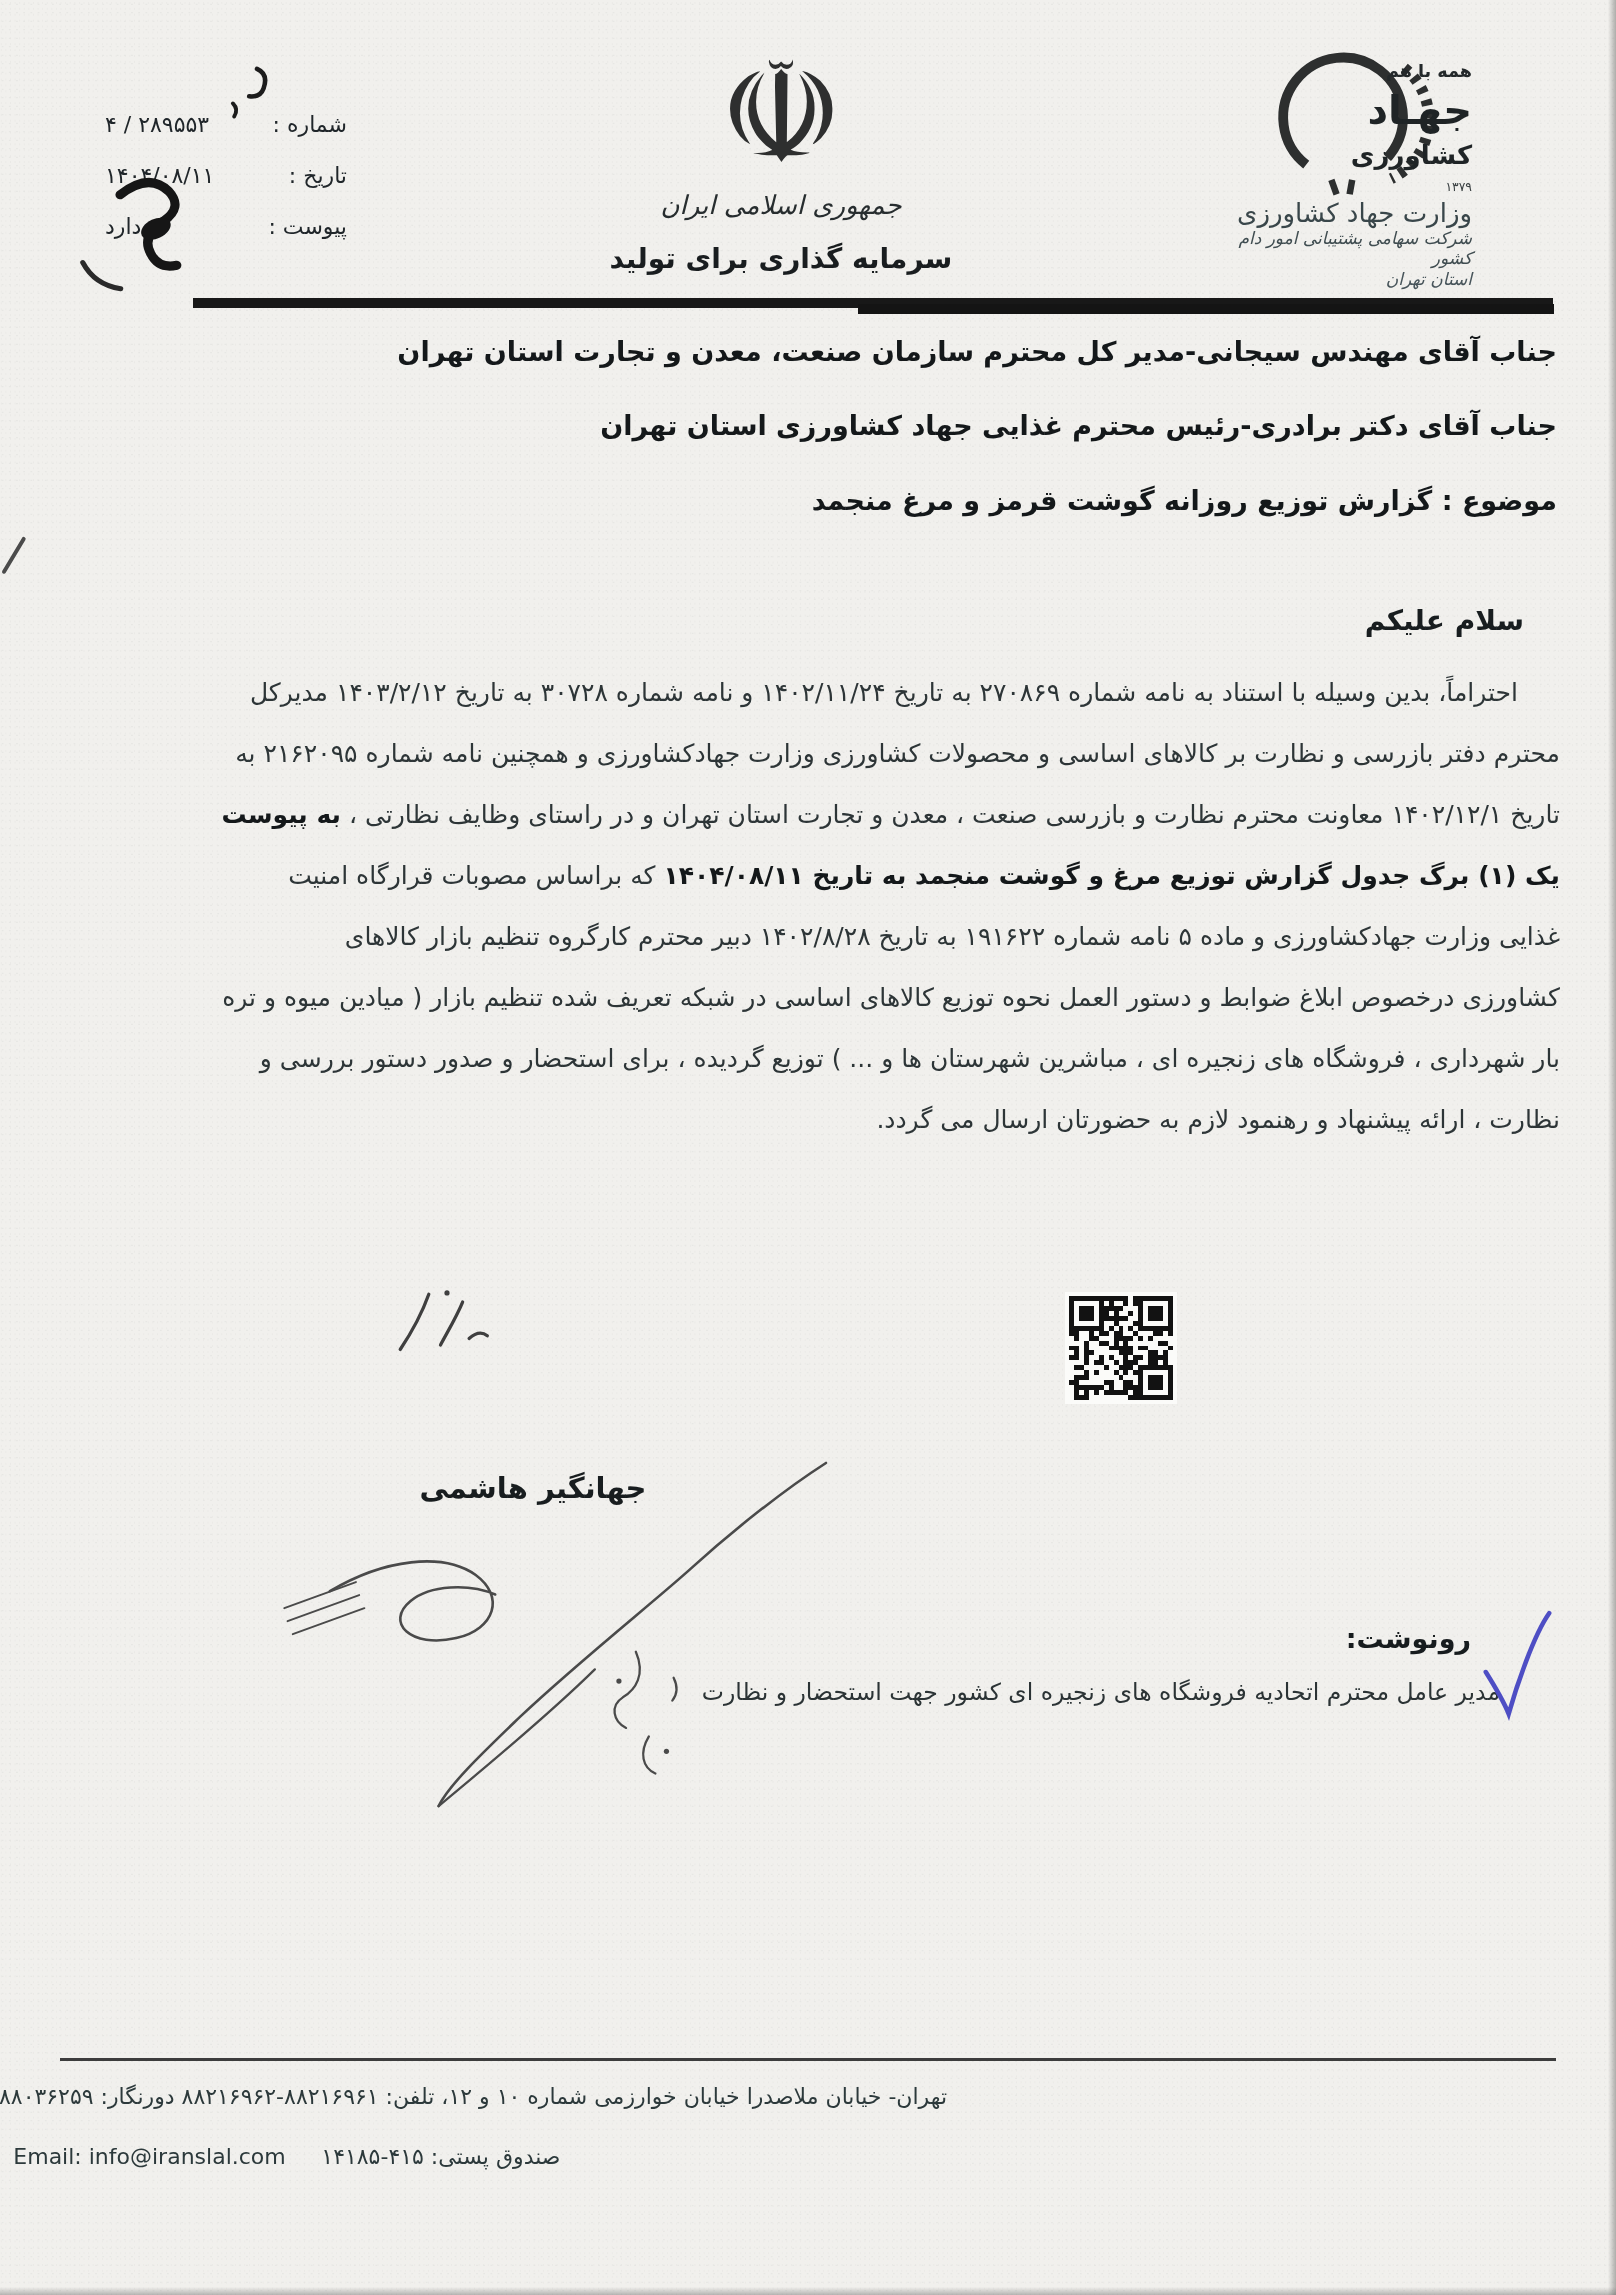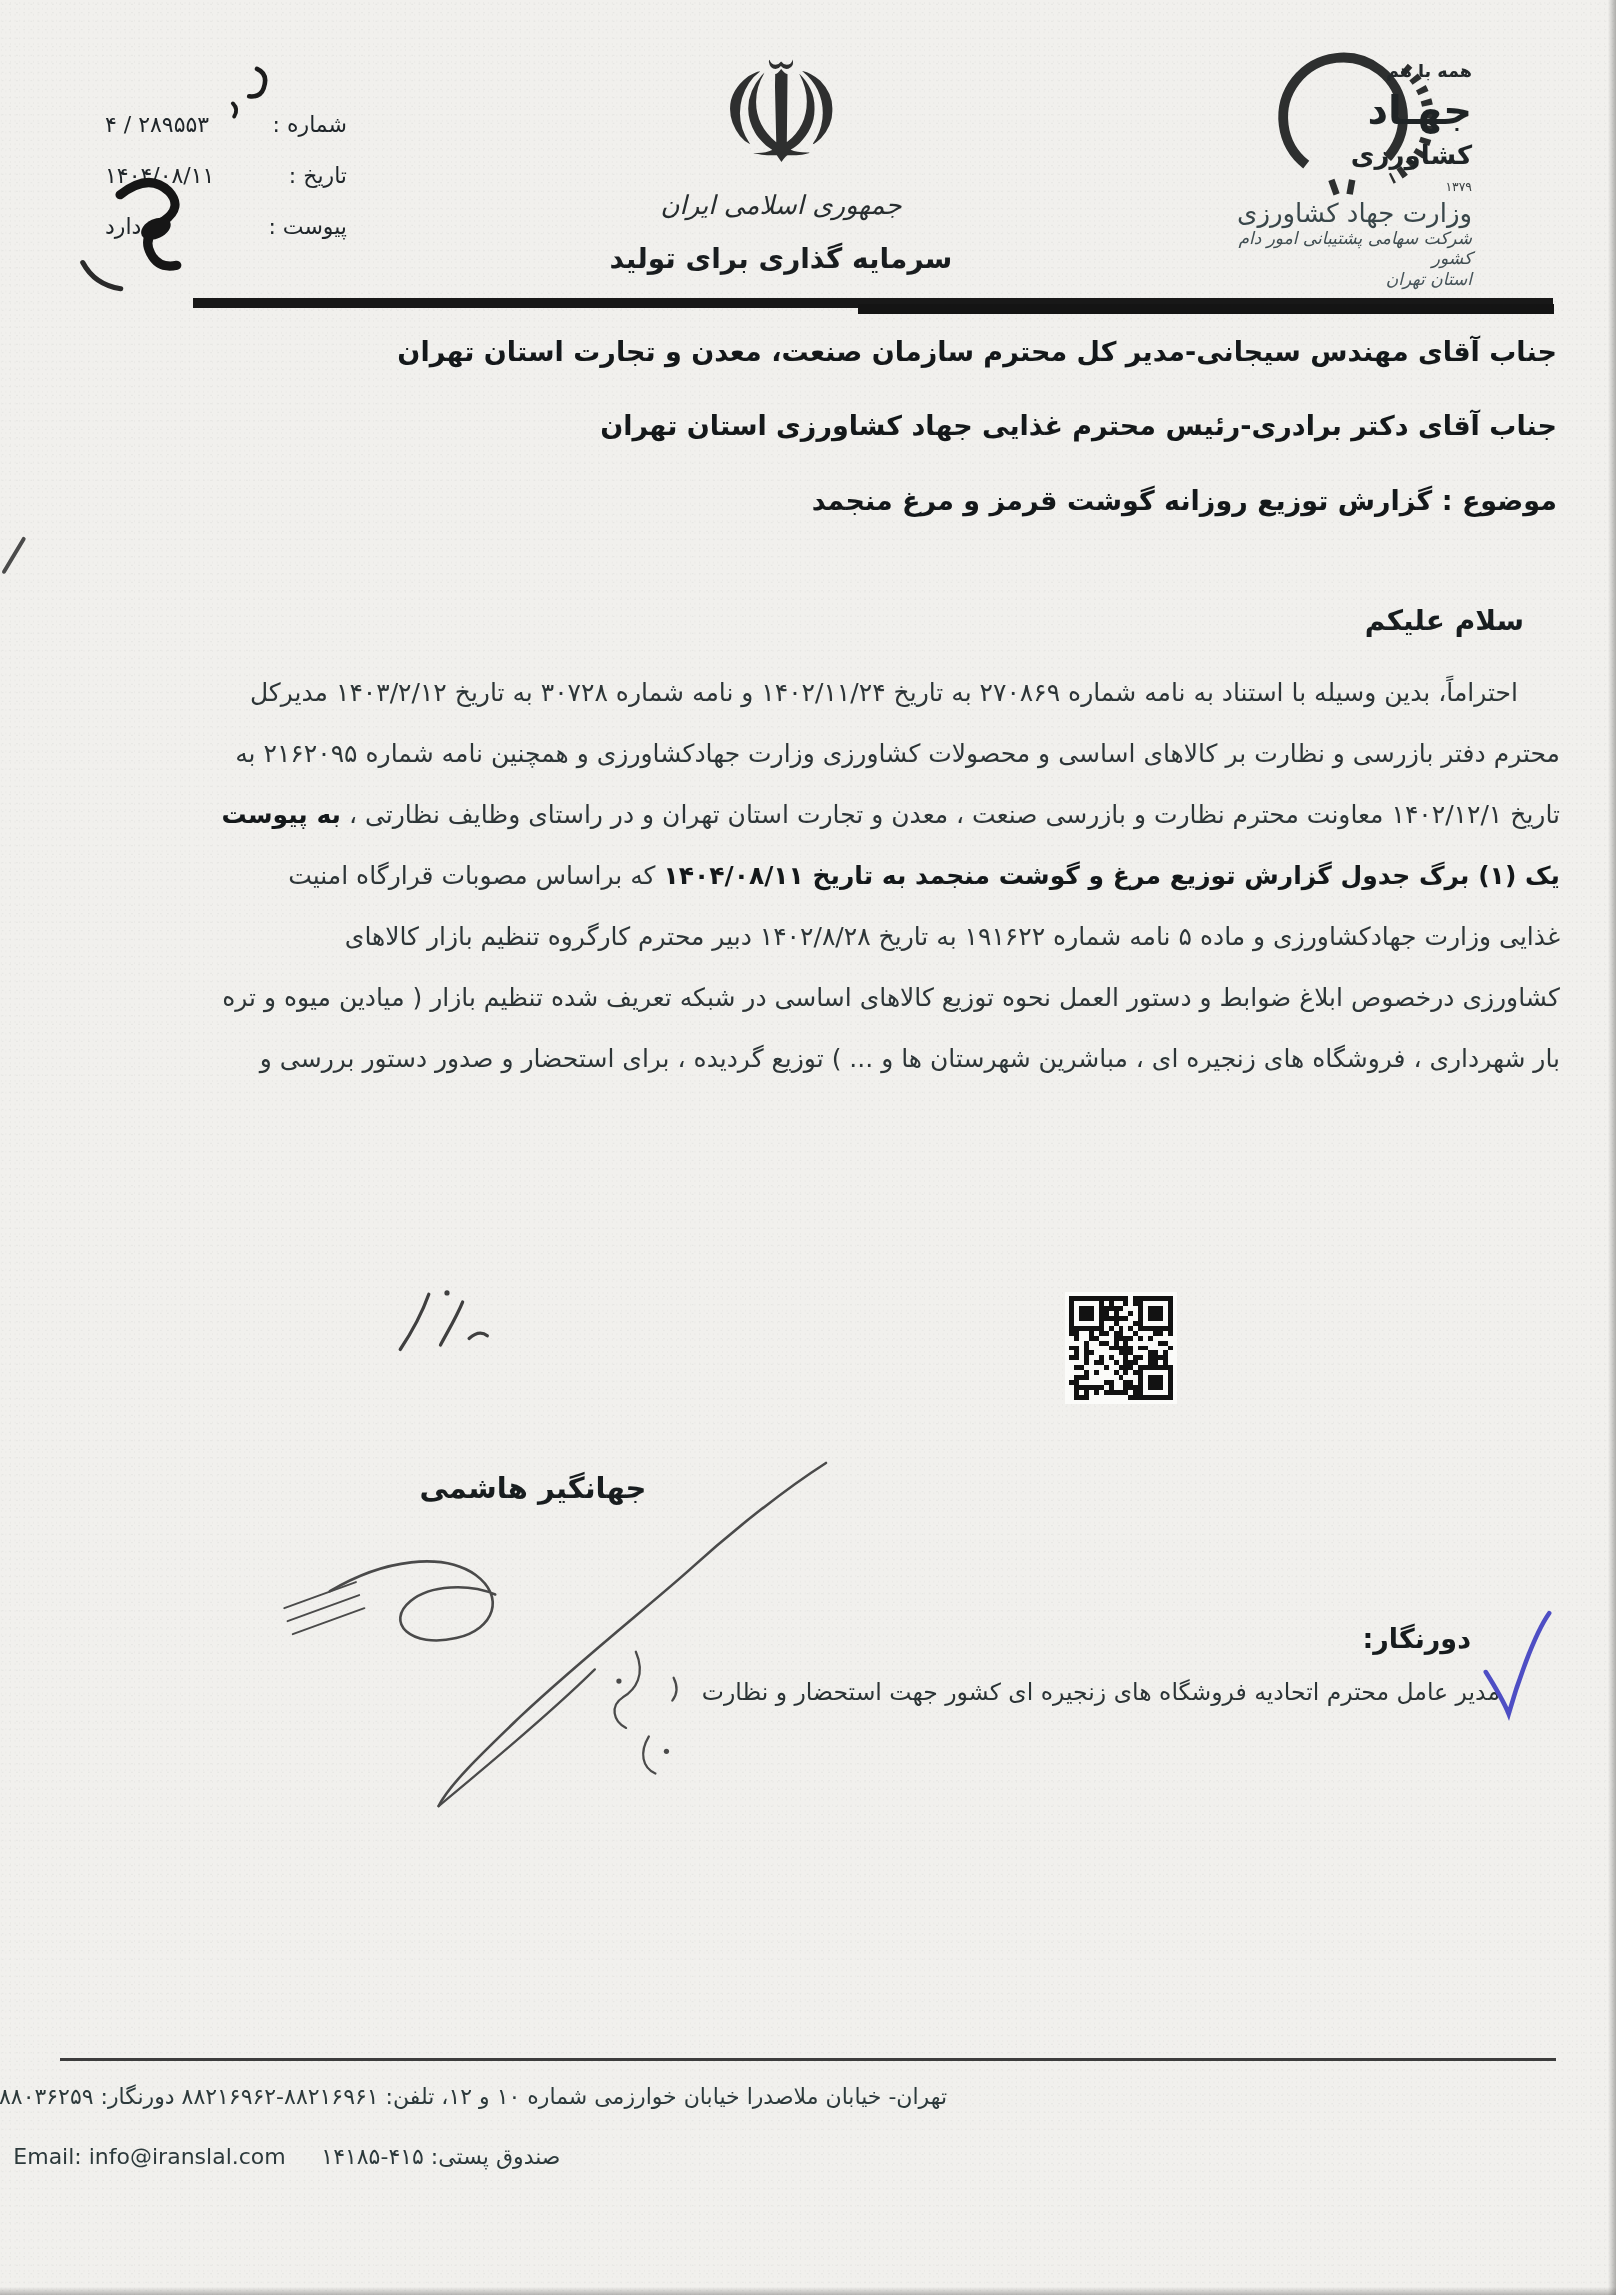--- a/index.html
+++ b/index.html
@@ -155,20 +155,21 @@
   <div class="salutation">سلام علیکم</div>
 
   <div class="body-par">
     <div class="bline"><span class="indent"></span><span>احتراماً، بدین وسیله با استناد به نامه شماره ۲۷۰۸۶۹ به تاریخ ۱۴۰۲/۱۱/۲۴ و نامه شماره ۳۰۷۲۸ به تاریخ ۱۴۰۳/۲/۱۲ مدیرکل</span></div>
     <div class="bline"><span>محترم دفتر بازرسی و نظارت بر کالاهای اساسی و محصولات کشاورزی وزارت جهادکشاورزی و همچنین نامه شماره ۲۱۶۲۰۹۵ به</span></div>
     <div class="bline"><span>تاریخ ۱۴۰۲/۱۲/۱ معاونت محترم نظارت و بازرسی صنعت ، معدن و تجارت استان تهران و در راستای وظایف نظارتی ، </span><b>به پیوست</b></div>
     <div class="bline"><b>یک (۱) برگ جدول گزارش توزیع مرغ و گوشت منجمد به تاریخ ۱۴۰۴/۰۸/۱۱</b><span> که براساس مصوبات قرارگاه امنیت</span></div>
     <div class="bline"><span>غذایی وزارت جهادکشاورزی و ماده ۵ نامه شماره ۱۹۱۶۲۲ به تاریخ ۱۴۰۲/۸/۲۸ دبیر محترم کارگروه تنظیم بازار کالاهای</span></div>
     <div class="bline"><span>کشاورزی درخصوص ابلاغ ضوابط و دستور العمل نحوه توزیع کالاهای اساسی در شبکه تعریف شده تنظیم بازار ( میادین میوه و تره</span></div>
     <div class="bline"><span>بار شهرداری ، فروشگاه های زنجیره ای ، مباشرین شهرستان ها و ... ) توزیع گردیده ، برای استحضار و صدور دستور بررسی و</span></div>
+    <div class="bline last"><span>نظارت ، ارائه پیشنهاد و رهنمود لازم به حضورتان ارسال می گردد.</span></div>
   </div>
 
   <svg class="hand" style="left:383px;top:1281px" width="117" height="98" viewBox="0 0 180 150">
     <path d="M 28 105 C 48 75 62 48 72 20" fill="none" stroke="#3f3f3f" stroke-width="5" stroke-linecap="round"></path>
     <path d="M 90 98 C 104 72 116 52 124 32" fill="none" stroke="#3f3f3f" stroke-width="5" stroke-linecap="round"></path>
     <path d="M 134 88 q 16 -14 28 -4" fill="none" stroke="#3f3f3f" stroke-width="5" stroke-linecap="round"></path>
     <circle cx="100" cy="18" r="4" fill="#3f3f3f"></circle>
   </svg>
 
   <div class="qr">
@@ -621,21 +622,21 @@
   <svg class="hand" style="left:215px;top:1453px" width="651" height="378" viewBox="0 0 1000 580">
     <path d="M 940 15 C 870 60 790 125 735 175 C 680 225 560 320 470 405 C 415 458 362 508 345 542" fill="none" stroke="#4a4a4a" stroke-width="4" stroke-linecap="round"></path>
     <path d="M 345 542 C 420 480 520 396 585 332" fill="none" stroke="#4a4a4a" stroke-width="3.5" stroke-linecap="round"></path>
     <path d="M 178 212 C 262 162 352 152 402 187 C 447 220 432 270 372 284 C 302 300 262 260 302 227 C 332 202 392 200 432 217" fill="none" stroke="#4a4a4a" stroke-width="4" stroke-linecap="round"></path>
     <path d="M 108 238 L 218 198 M 113 258 L 223 218 M 121 278 L 231 238" fill="none" stroke="#4a4a4a" stroke-width="3" stroke-linecap="round"></path>
     <path d="M 648 305 C 663 340 648 363 628 375 C 608 388 613 412 633 422 M 668 435 C 653 460 658 483 678 492 M 706 345 q 10 20 -2 35" fill="none" stroke="#4a4a4a" stroke-width="3.5" stroke-linecap="round"></path>
     <circle cx="622" cy="350" r="4" fill="#4a4a4a"></circle>
     <circle cx="695" cy="458" r="4" fill="#4a4a4a"></circle>
   </svg>
 
-  <div class="cc-label">دورنگار:</div>
+  <div class="cc-label">رونوشت:</div>
   <div class="cc-item">مدیر عامل محترم اتحادیه فروشگاه های زنجیره ای کشور جهت استحضار و نظارت</div>
   <svg class="hand" style="left:1477px;top:1608px" width="81" height="115" viewBox="0 0 124 176">
     <path d="M 15 98 C 30 122 42 142 50 162 C 62 120 88 42 112 8" fill="none" stroke="#4e4ec4" stroke-width="7" stroke-linecap="round"></path>
   </svg>
 
   <div class="footer-rule"></div>
   <div class="f-line f1">تهران- خیابان ملاصدرا خیابان خوارزمی شماره ۱۰ و ۱۲، تلفن: ۸۸۲۱۶۹۶۱-۸۸۲۱۶۹۶۲ دورنگار: ۸۸۰۳۶۲۵۹</div>
   <div class="f-line f2">
     <span>صندوق پستی: ۴۱۵-۱۴۱۸۵</span>
     <span dir="ltr">Email: info@iranslal.com</span>

